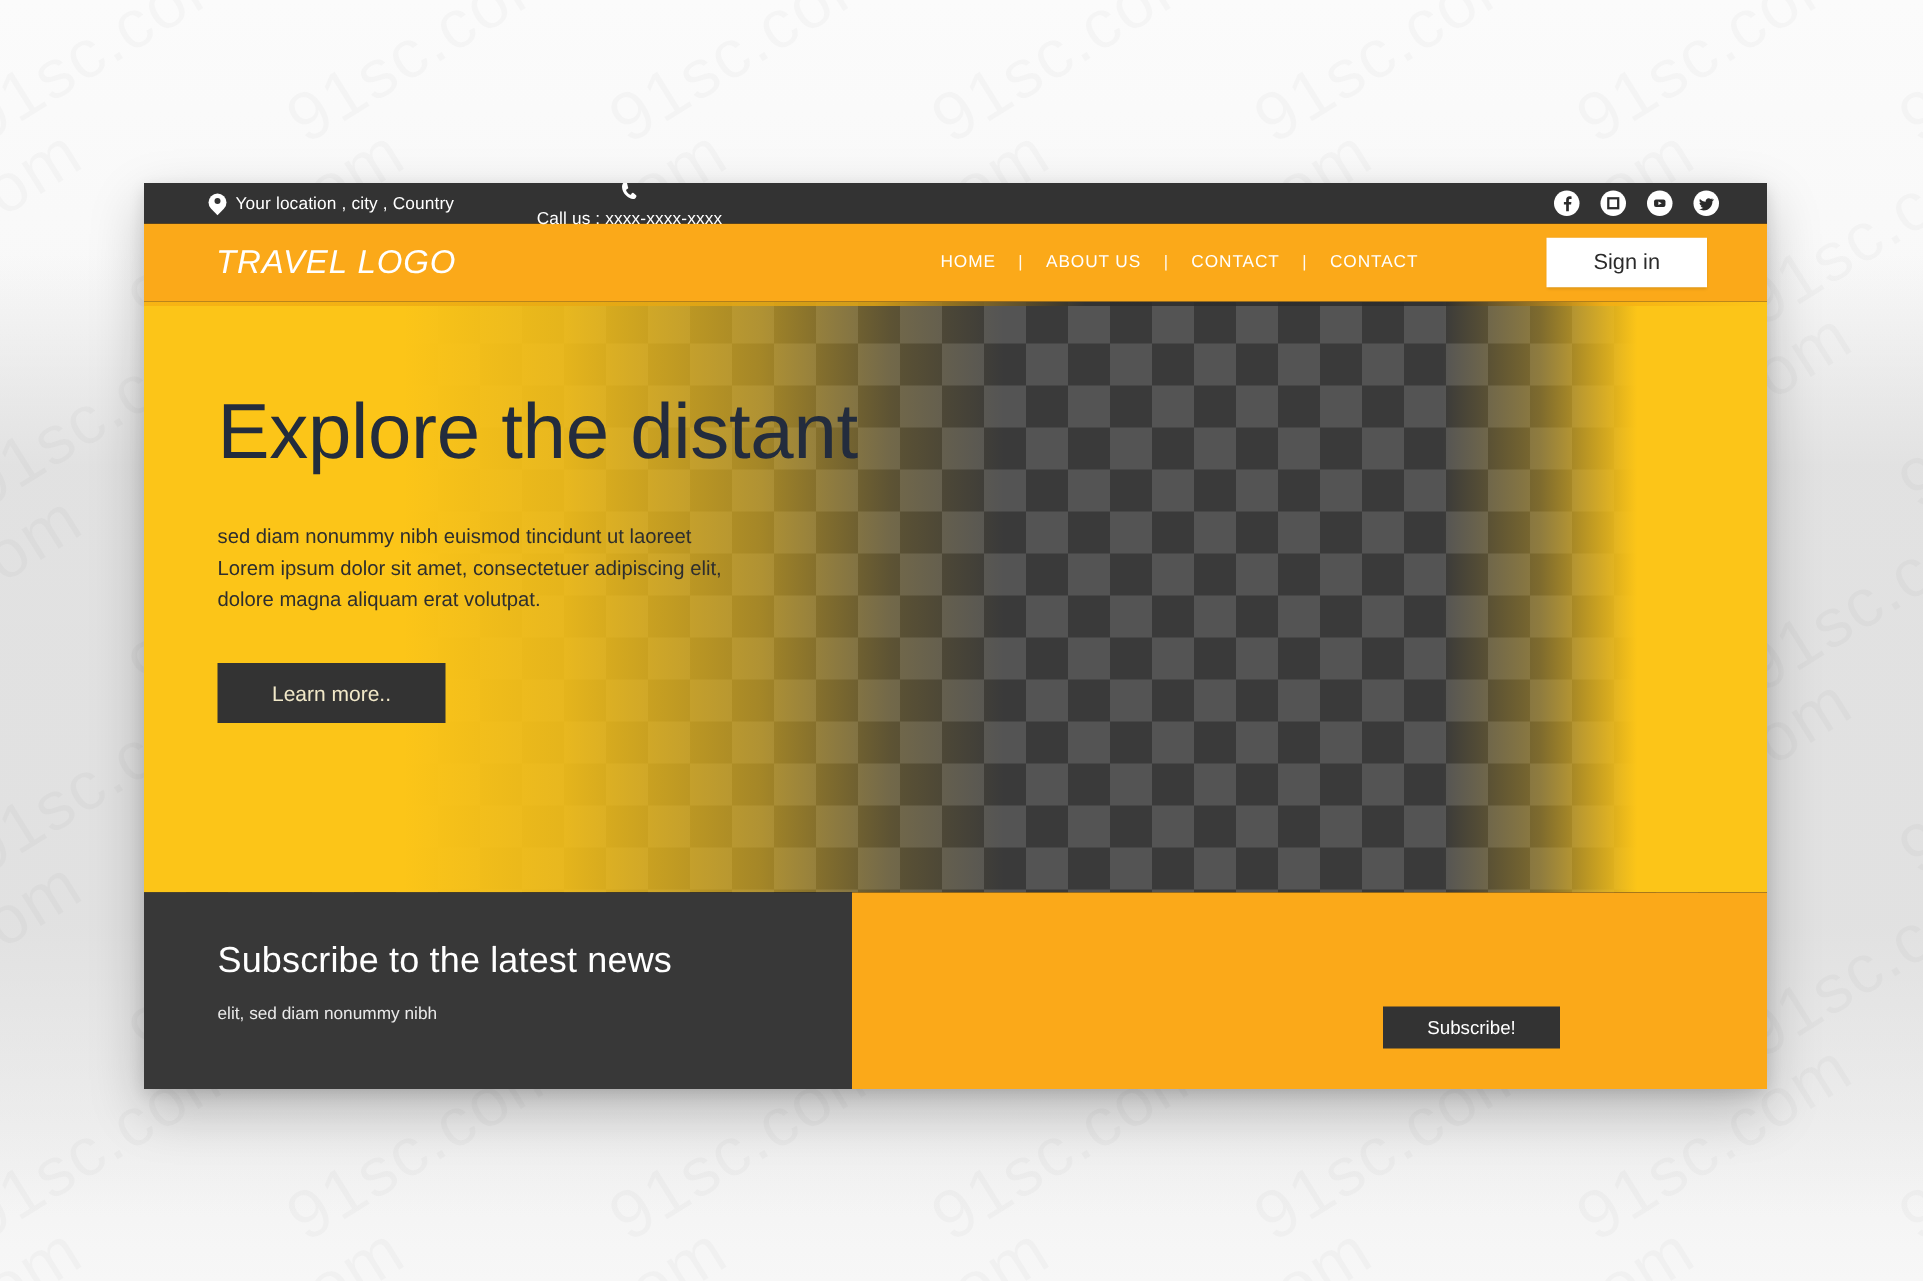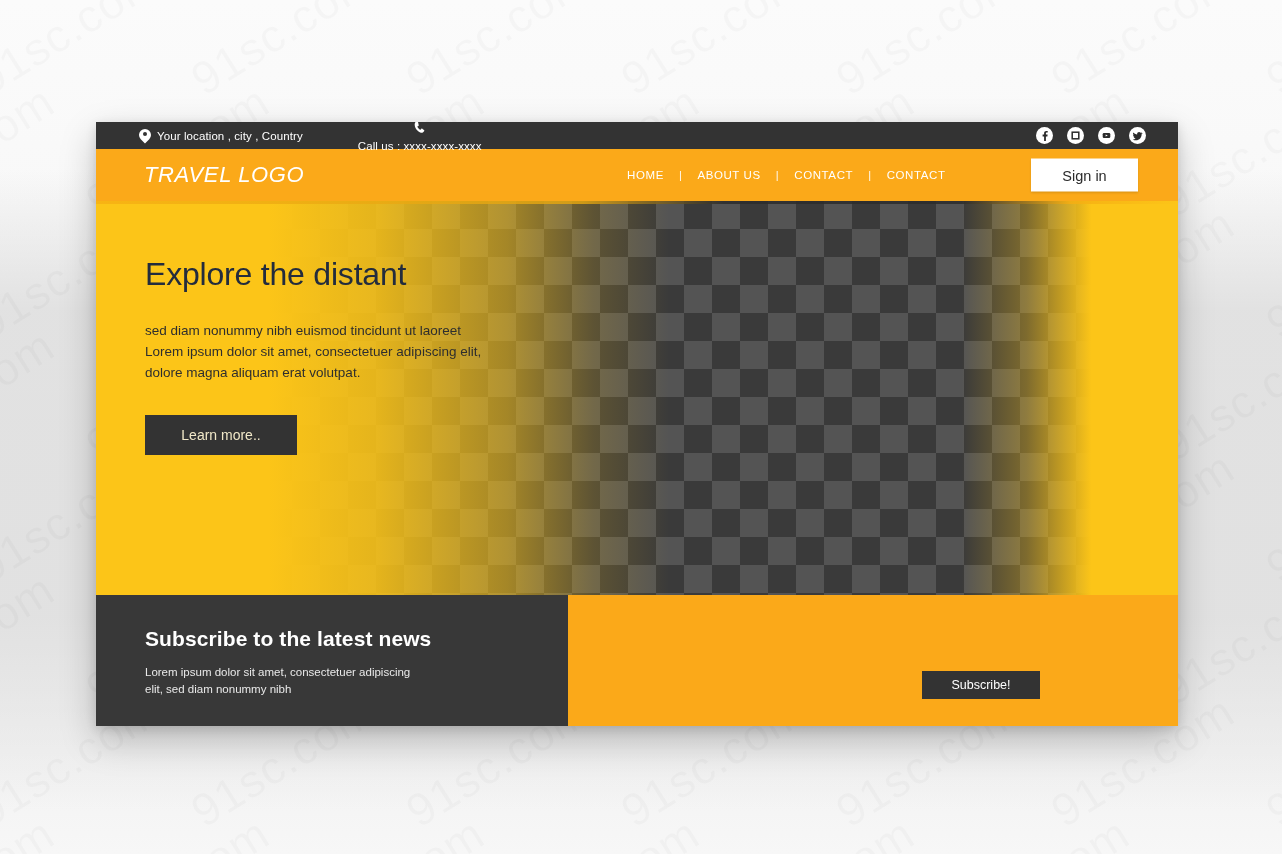--- a/index.html
+++ b/index.html
@@ -147,21 +147,21 @@
       #fcc518 100%);
   }
   #hero-top-line{
     position:absolute; left:0; right:0; top:0; height:3px;
     background:linear-gradient(90deg,#f7b113 0%,#e0a412 45%,#2c2c2c 58%,#2c2c2c 80%,#f5ae12 90%,#fcc518 100%);
     opacity:.85;
   }
   #hero-content{ position:relative; z-index:3; padding-left:49px; padding-top:52px;}
   #headline{
     color:#232c3d;
-    font-size:32px;
+    font-size:52px;
     line-height:1.36;
     font-weight:400;
     letter-spacing:-.2px;
     max-width:640px;
   }
   #hero-text{
     margin-top:23px;
     color:#2e2e2e;
     font-size:13.5px;
     line-height:1.58;
@@ -183,22 +183,22 @@
     height:131px;
     display:flex;
   }
   #sub-left{
     width:472px;
     background:#383838;
     padding:32px 0 0 49px;
     color:#ffffff;
   }
   #sub-title{
-    font-size:21px;
-    font-weight:700;
+    font-size:24px;
+    font-weight:400;
     letter-spacing:.1px;
   }
   #sub-desc{
     margin-top:13px;
     font-size:11.5px;
     line-height:1.47;
     color:#e9e9e9;
     max-width:310px;
   }
   #sub-right{
@@ -363,21 +363,20 @@
         <div>dolore magna aliquam erat volutpat.</div>
       </div>
       <div id="learnmore">Learn more..</div>
     </div>
   </div>
 
   <div id="footer">
     <div id="sub-left">
       <div id="sub-title">Subscribe to the latest news</div>
       <div id="sub-desc">
-        <div>Lorem ipsum dolor sit amet, consectetuer adipiscing</div>
         <div>elit, sed diam nonummy nibh</div>
       </div>
     </div>
     <div id="sub-right">
       <div id="subscribe-btn">Subscribe!</div>
     </div>
   </div>
 
 </div>
 

